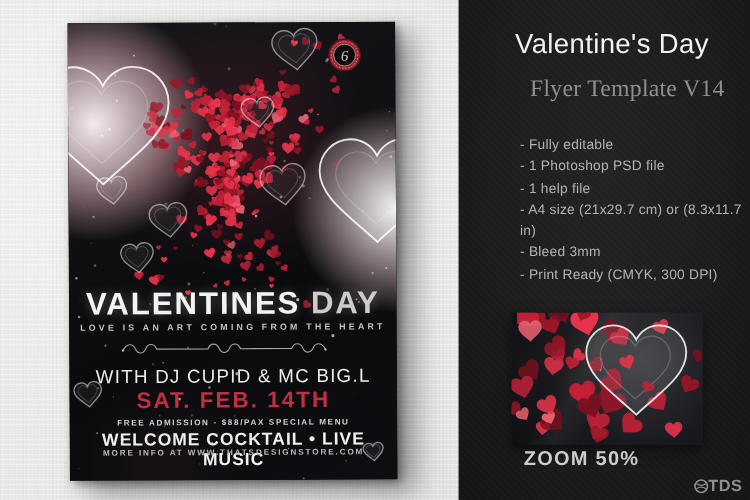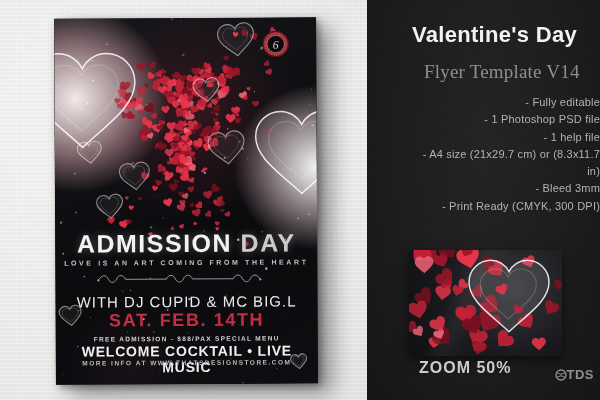--- a/index.html
+++ b/index.html
@@ -41,34 +41,34 @@
   .f-date{top:292px;font-size:18px;font-weight:700;letter-spacing:1.6px;color:var(--date-red,#c12f44);}
   .f-admission{top:317px;font-size:6.5px;font-weight:700;letter-spacing:1.3px;color:#d6d2d3;}
   .f-perks{top:325px;font-size:14px;font-weight:700;letter-spacing:.8px;color:#f0eeee;}
   .f-website{top:341px;font-size:6.5px;font-weight:700;letter-spacing:1.5px;color:#bdb9ba;}
 
   
   .panel{position:absolute;left:367px;top:0;width:233px;height:400px;color:#eee;
     background:
       repeating-linear-gradient(45deg, rgba(255,255,255,0.012) 0 2px, rgba(0,0,0,0) 2px 4px),
       radial-gradient(ellipse at 50% 35%, #232323 0%, #1b1b1b 60%, #141414 100%);}
-  .p-title{position:absolute;left:45px;top:22px;margin:0;font-size:22px;font-weight:700;
+  .p-title{position:absolute;left:45px;top:22px;margin:0;font-size:22px;font-weight:400;
     color:#f2f2f2;letter-spacing:.3px;}
   .p-sub{position:absolute;left:45px;top:49px;margin:12px;font-size:19px;font-weight:400;
     color:#8f8f8f;letter-spacing:.2px;font-family:Liberation Serif, serif;}
-  .features{position:absolute;left:49px;top:94px;margin:0;padding:0;list-style:none;text-align:right;}
+  .features{position:absolute;left:49px;top:108px;margin:0;padding:0;list-style:none;}
   .features li{font-size:11px;line-height:17.3px;color:#b3b3b3;letter-spacing:.2px;}
   .preview{position:absolute;left:42px;top:250px;width:153px;height:106px;overflow:hidden;
     background:
       linear-gradient(115deg, rgba(255,255,255,0) 30%, rgba(255,255,255,0.05) 40%, rgba(255,255,255,0) 52%),
       radial-gradient(circle at 68% 35%, #35353a 0%, #1a1a1e 55%, #101013 100%);
     box-shadow:0 4px 10px rgba(0,0,0,0.55);}
   .zoom-label{position:absolute;left:52px;top:359px;font-size:16px;font-weight:700;
     letter-spacing:1px;color:#cccccc;}
-  .brand{position:absolute;right:6px;bottom:18px;display:flex;align-items:center;gap:0;
+  .brand{position:absolute;right:6px;bottom:4px;display:flex;align-items:center;gap:0;
     color:#8f8f8f;font-size:13px;font-weight:700;letter-spacing:.5px;}
 </style>
 </head>
 <body>
 
 <div class="stage">
 
   <div class="wall">
     <div class="flyer">
       <div class="flyer-bg"></div>
@@ -510,21 +510,21 @@
           <circle cx="16" cy="16" r="15" fill="#9e2a36"></circle>
           <circle cx="16" cy="16" r="15" fill="none" stroke="#4f131b" stroke-width="1.4"></circle>
           <circle cx="16" cy="16" r="12.6" fill="none" stroke="rgba(255,255,255,0.55)" stroke-width="0.9" stroke-dasharray="1 2"></circle>
           <circle cx="16" cy="16" r="10.3" fill="#0e0a0b" stroke="#d8c9a5" stroke-width="0.6"></circle>
           <text x="16" y="21.5" font-size="14" font-style="italic" font-family="Liberation Serif, serif" fill="#cfcfcf" text-anchor="middle">6</text>
         </svg>
       </div>
 
       <div class="ftext">
         <div class="f-title">
-          <span>ADMISSION</span>
+          <span>VALENTINES</span>
           <span class="thin">DAY</span>
         </div>
         <div class="f-tagline">LOVE IS AN ART COMING FROM THE HEART</div>
         <svg class="f-divider" width="180" height="12" viewBox="0 0 180 12">
           <path d="M2,8 C5,2 10,2 12,7 C14,11 18,11 20,7 C22,2 27,2 29,7 L70,7 C72,2 77,2 79,7 C81,11 85,11 87,7 C89,2 94,2 96,7 L137,7 C139,2 144,2 146,7 C148,11 152,11 154,7 C156,2 161,2 164,8" fill="none" stroke="rgba(255,255,255,0.75)" stroke-width="0.9"></path>
           <circle cx="2" cy="8" r="1" fill="rgba(255,255,255,0.8)"></circle>
           <circle cx="164" cy="8" r="1" fill="rgba(255,255,255,0.8)"></circle>
         </svg>
         <div class="f-lineup">WITH DJ CUPID &amp; MC BIG.L</div>
         <div class="f-date">SAT. FEB. 14TH</div>

